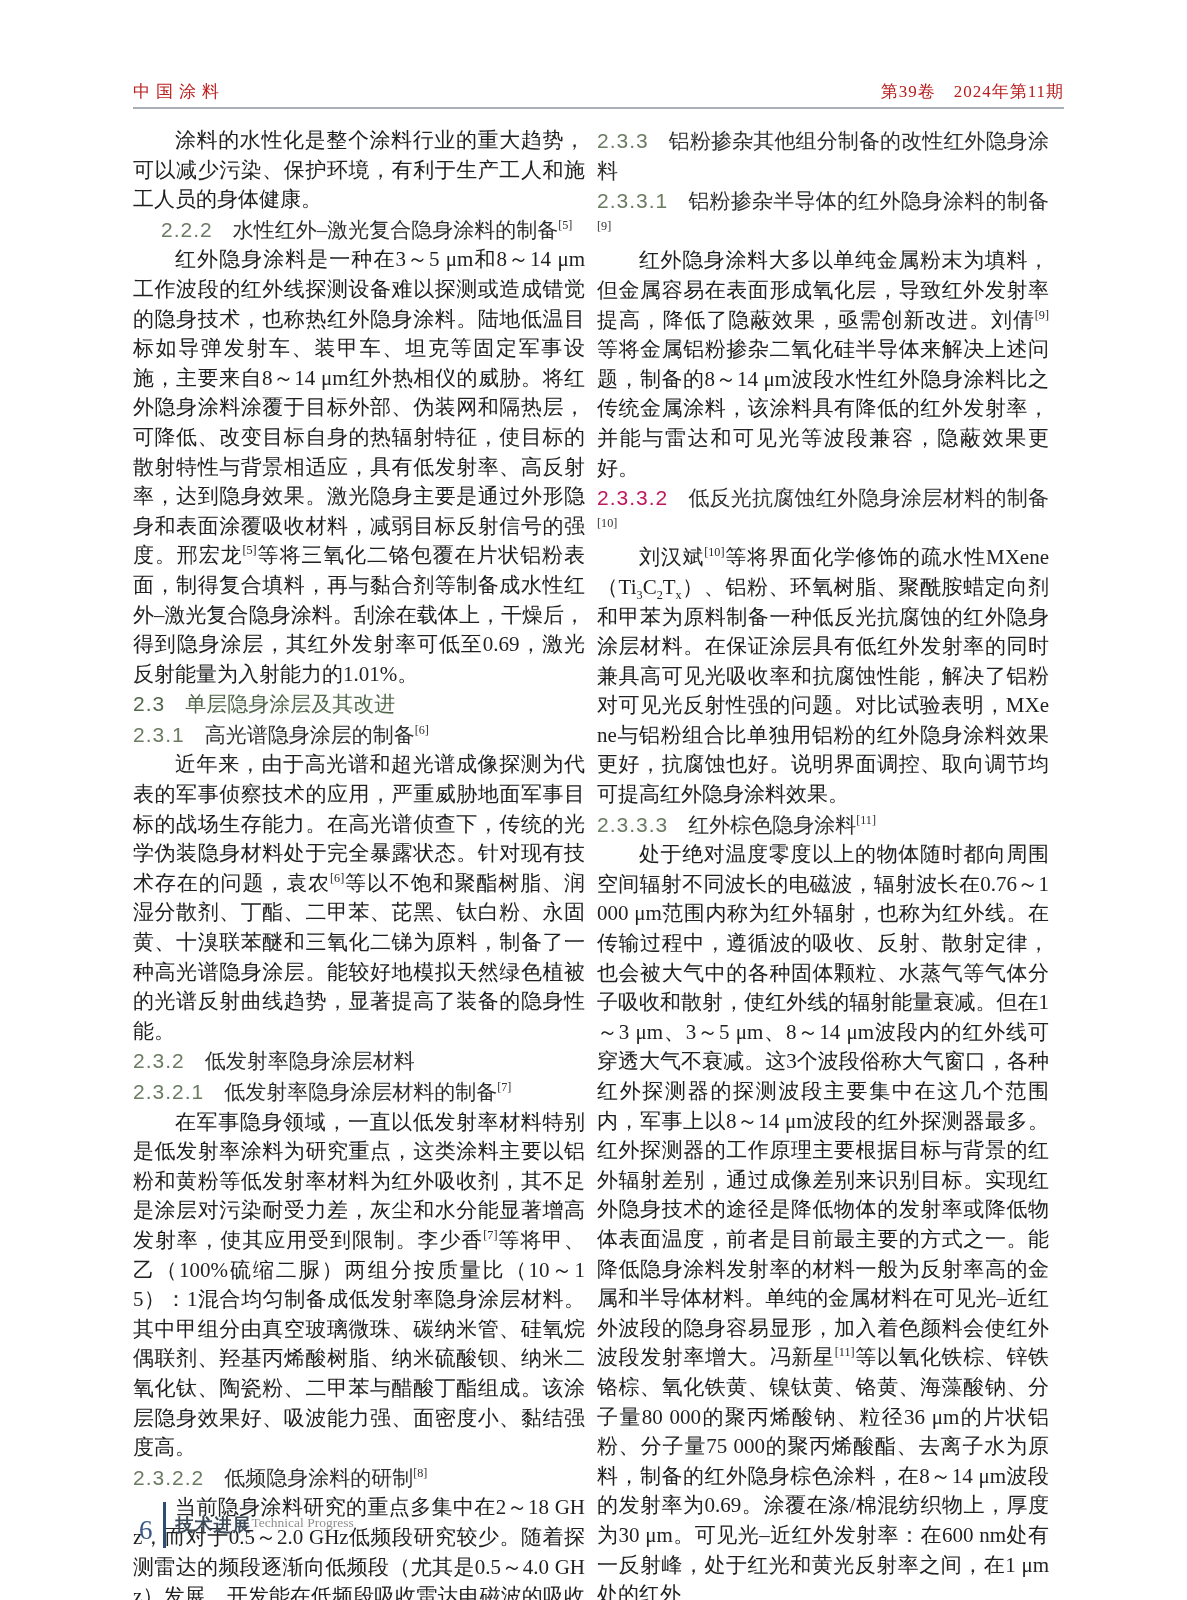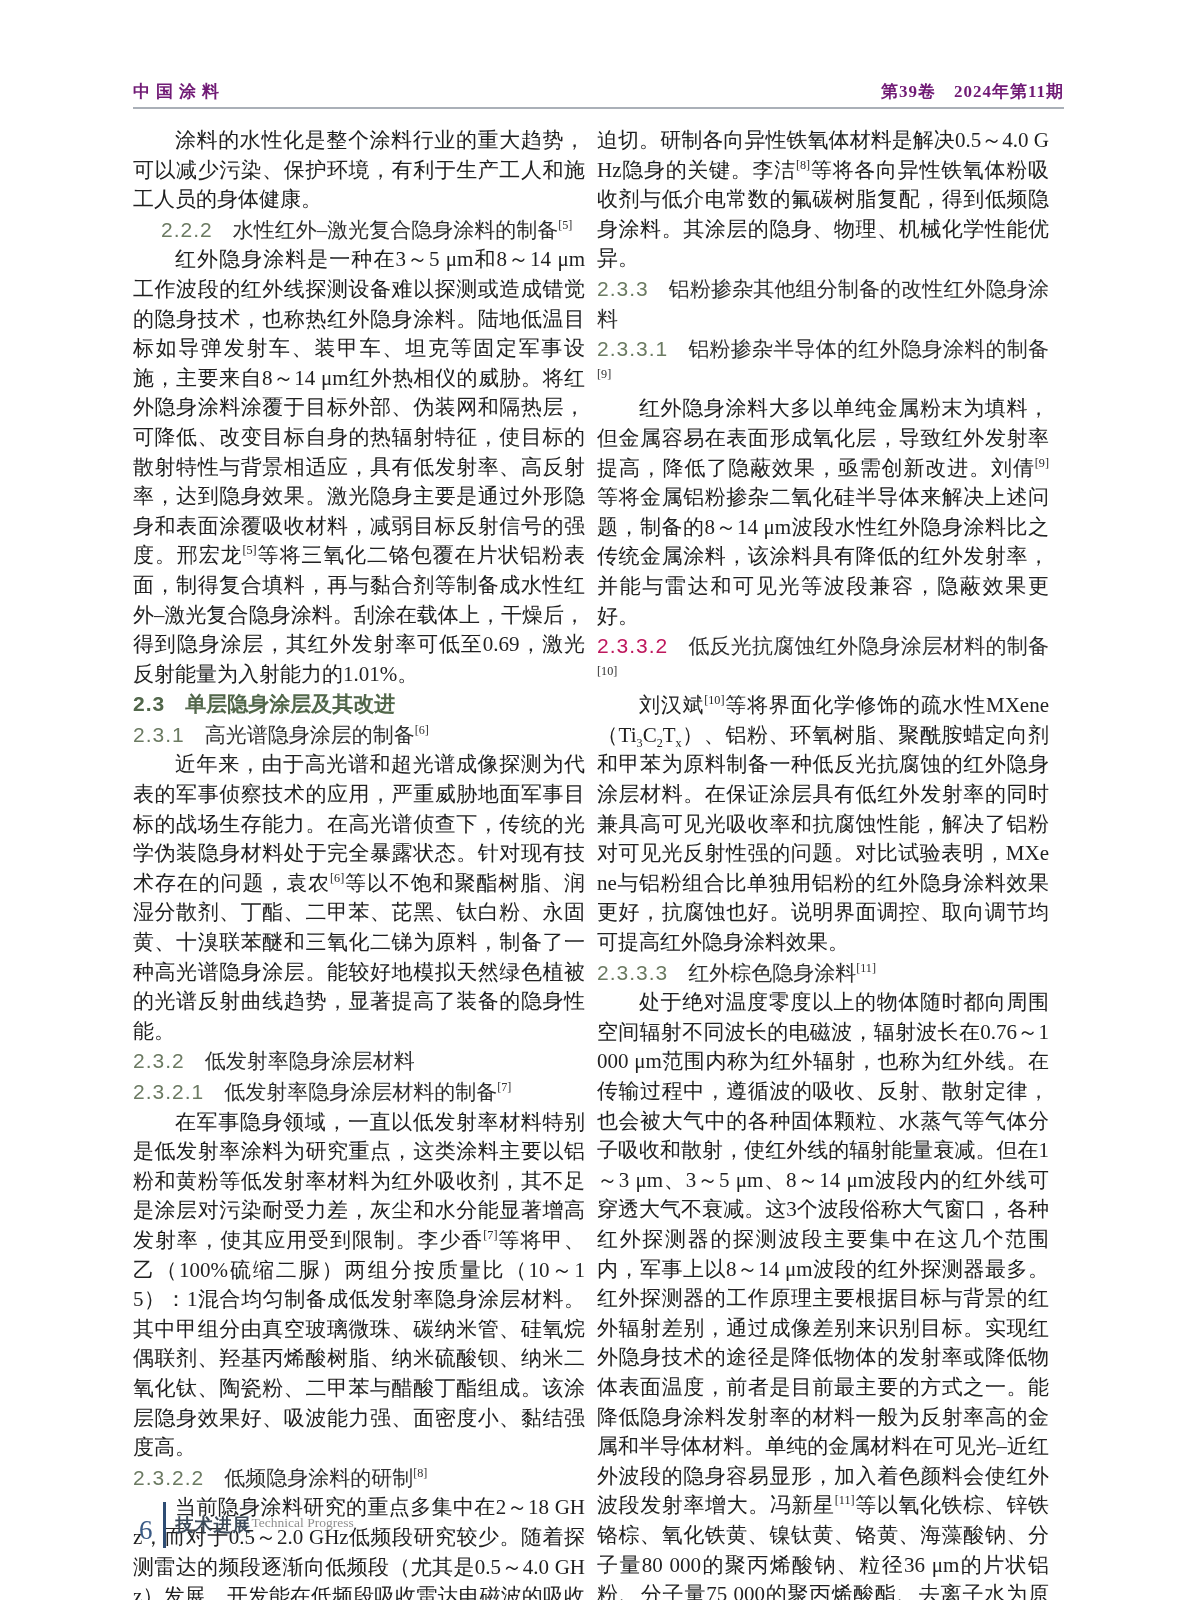--- a/index.html
+++ b/index.html
@@ -5,42 +5,42 @@
   html,body{margin:0;padding:0;}
   body{
     width:1187px;height:1600px;position:relative;background:#ffffff;
     font-family:"Liberation Serif","DejaVu Serif",serif;
     color:#212121;overflow:hidden;
   }
   
   .header{
     position:absolute;left:133px;top:80px;width:931px;
     display:flex;justify-content:space-between;align-items:flex-start;
-    color:#701a75;font-size:17px;font-weight:bold;
+    color:#b91c1c;font-size:17px;
   }
   .journal-name{letter-spacing:6px;}
   .issue-info{letter-spacing:1px;}
   .header-rule{
     position:absolute;left:133px;top:107px;width:931px;height:0;
     border-top:2px solid #aab0b8;
   }
   
   .content{
     position:absolute;left:133px;top:126px;width:931px;height:1360px;
     display:flex;gap:12px;
   }
   .col{width:452px;flex:0 0 452px;}
   .col p{
     margin:0;font-size:21px;line-height:29.6px;
     text-align:justify;text-justify:inter-character;
     word-break:break-all;
   }
   .para.indent{text-indent:2em;}
   .h2 .hnum,.h2 .htitle{
-    color:#51664a;font-weight:bold;
+    color:#51664a;font-weight:normal;
   }
   .h3 .hnum{color:#6b7a62;}
   .h3 .htitle{color:#2f2f2f;}
   .hnum{
     font-family:"Liberation Sans","DejaVu Sans",sans-serif;
     margin-right:0.95em;letter-spacing:1px;
   }
   sup{font-size:0.58em;line-height:0;vertical-align:super;}
   sub{font-size:0.58em;line-height:0;vertical-align:sub;}
   
@@ -77,21 +77,20 @@
       <p class="h2"><span class="hnum" style="color: rgb(81, 102, 74);">2.3</span><span class="htitle" style="color: rgb(81, 102, 74);">单层隐身涂层及其改进</span></p>
       <p class="h3"><span class="hnum" style="color: rgb(107, 122, 98);">2.3.1</span><span class="htitle">高光谱隐身涂层的制备<sup>[6]</sup></span></p>
       <p class="para indent">近年来，由于高光谱和超光谱成像探测为代表的军事侦察技术的应用，严重威胁地面军事目标的战场生存能力。在高光谱侦查下，传统的光学伪装隐身材料处于完全暴露状态。针对现有技术存在的问题，袁农<sup>[6]</sup>等以不饱和聚酯树脂、润湿分散剂、丁酯、二甲苯、芘黑、钛白粉、永固黄、十溴联苯醚和三氧化二锑为原料，制备了一种高光谱隐身涂层。能较好地模拟天然绿色植被的光谱反射曲线趋势，显著提高了装备的隐身性能。</p>
       <p class="h3"><span class="hnum" style="color: rgb(107, 122, 98);">2.3.2</span><span class="htitle">低发射率隐身涂层材料</span></p>
       <p class="h3"><span class="hnum" style="color: rgb(107, 122, 98);">2.3.2.1</span><span class="htitle">低发射率隐身涂层材料的制备<sup>[7]</sup></span></p>
       <p class="para indent">在军事隐身领域，一直以低发射率材料特别是低发射率涂料为研究重点，这类涂料主要以铝粉和黄粉等低发射率材料为红外吸收剂，其不足是涂层对污染耐受力差，灰尘和水分能显著增高发射率，使其应用受到限制。李少香<sup>[7]</sup>等将甲、乙（100%硫缩二脲）两组分按质量比（10～15）：1混合均匀制备成低发射率隐身涂层材料。其中甲组分由真空玻璃微珠、碳纳米管、硅氧烷偶联剂、羟基丙烯酸树脂、纳米硫酸钡、纳米二氧化钛、陶瓷粉、二甲苯与醋酸丁酯组成。该涂层隐身效果好、吸波能力强、面密度小、黏结强度高。</p>
       <p class="h3"><span class="hnum" style="color: rgb(107, 122, 98);">2.3.2.2</span><span class="htitle">低频隐身涂料的研制<sup>[8]</sup></span></p>
       <p class="para indent">当前隐身涂料研究的重点多集中在2～18 GHz，而对于0.5～2.0 GHz低频段研究较少。随着探测雷达的频段逐渐向低频段（尤其是0.5～4.0 GHz）发展，开发能在低频段吸收雷达电磁波的吸收涂层显得非常</p>
     </div>
   <div class="col" id="right-col">
-      <p class="para">迫切。研制各向异性铁氧体材料是解决0.5～4.0 GHz隐身的关键。李洁<sup>[8]</sup>等将各向异性铁氧体粉吸收剂与低介电常数的氟碳树脂复配，得到低频隐身涂料。其涂层的隐身、物理、机械化学性能优异。</p>
       <p class="h3"><span class="hnum" style="color: rgb(107, 122, 98);">2.3.3</span><span class="htitle">铝粉掺杂其他组分制备的改性红外隐身涂料</span></p>
       <p class="h3"><span class="hnum" style="color: rgb(107, 122, 98);">2.3.3.1</span><span class="htitle">铝粉掺杂半导体的红外隐身涂料的制备<sup>[9]</sup></span></p>
       <p class="para indent">红外隐身涂料大多以单纯金属粉末为填料，但金属容易在表面形成氧化层，导致红外发射率提高，降低了隐蔽效果，亟需创新改进。刘倩<sup>[9]</sup>等将金属铝粉掺杂二氧化硅半导体来解决上述问题，制备的8～14 μm波段水性红外隐身涂料比之传统金属涂料，该涂料具有降低的红外发射率，并能与雷达和可见光等波段兼容，隐蔽效果更好。</p>
       <p class="h3"><span class="hnum" style="color: #be185d;">2.3.3.2</span><span class="htitle">低反光抗腐蚀红外隐身涂层材料的制备<sup>[10]</sup></span></p>
       <p class="para indent">刘汉斌<sup>[10]</sup>等将界面化学修饰的疏水性MXene（Ti<sub>3</sub>C<sub>2</sub>T<sub>x</sub>）、铝粉、环氧树脂、聚酰胺蜡定向剂和甲苯为原料制备一种低反光抗腐蚀的红外隐身涂层材料。在保证涂层具有低红外发射率的同时兼具高可见光吸收率和抗腐蚀性能，解决了铝粉对可见光反射性强的问题。对比试验表明，MXene与铝粉组合比单独用铝粉的红外隐身涂料效果更好，抗腐蚀也好。说明界面调控、取向调节均可提高红外隐身涂料效果。</p>
       <p class="h3"><span class="hnum" style="color: rgb(107, 122, 98);">2.3.3.3</span><span class="htitle">红外棕色隐身涂料<sup>[11]</sup></span></p>
       <p class="para indent">处于绝对温度零度以上的物体随时都向周围空间辐射不同波长的电磁波，辐射波长在0.76～1 000 μm范围内称为红外辐射，也称为红外线。在传输过程中，遵循波的吸收、反射、散射定律，也会被大气中的各种固体颗粒、水蒸气等气体分子吸收和散射，使红外线的辐射能量衰减。但在1～3 μm、3～5 μm、8～14 μm波段内的红外线可穿透大气不衰减。这3个波段俗称大气窗口，各种红外探测器的探测波段主要集中在这几个范围内，军事上以8～14 μm波段的红外探测器最多。红外探测器的工作原理主要根据目标与背景的红外辐射差别，通过成像差别来识别目标。实现红外隐身技术的途径是降低物体的发射率或降低物体表面温度，前者是目前最主要的方式之一。能降低隐身涂料发射率的材料一般为反射率高的金属和半导体材料。单纯的金属材料在可见光–近红外波段的隐身容易显形，加入着色颜料会使红外波段发射率增大。冯新星<sup>[11]</sup>等以氧化铁棕、锌铁铬棕、氧化铁黄、镍钛黄、铬黄、海藻酸钠、分子量80 000的聚丙烯酸钠、粒径36 μm的片状铝粉、分子量75 000的聚丙烯酸酯、去离子水为原料，制备的红外隐身棕色涂料，在8～14 μm波段的发射率为0.69。涂覆在涤/棉混纺织物上，厚度为30 μm。可见光–近红外发射率：在600 nm处有一反射峰，处于红光和黄光反射率之间，在1 μm处的红外</p>
     </div>
 </div>
 

